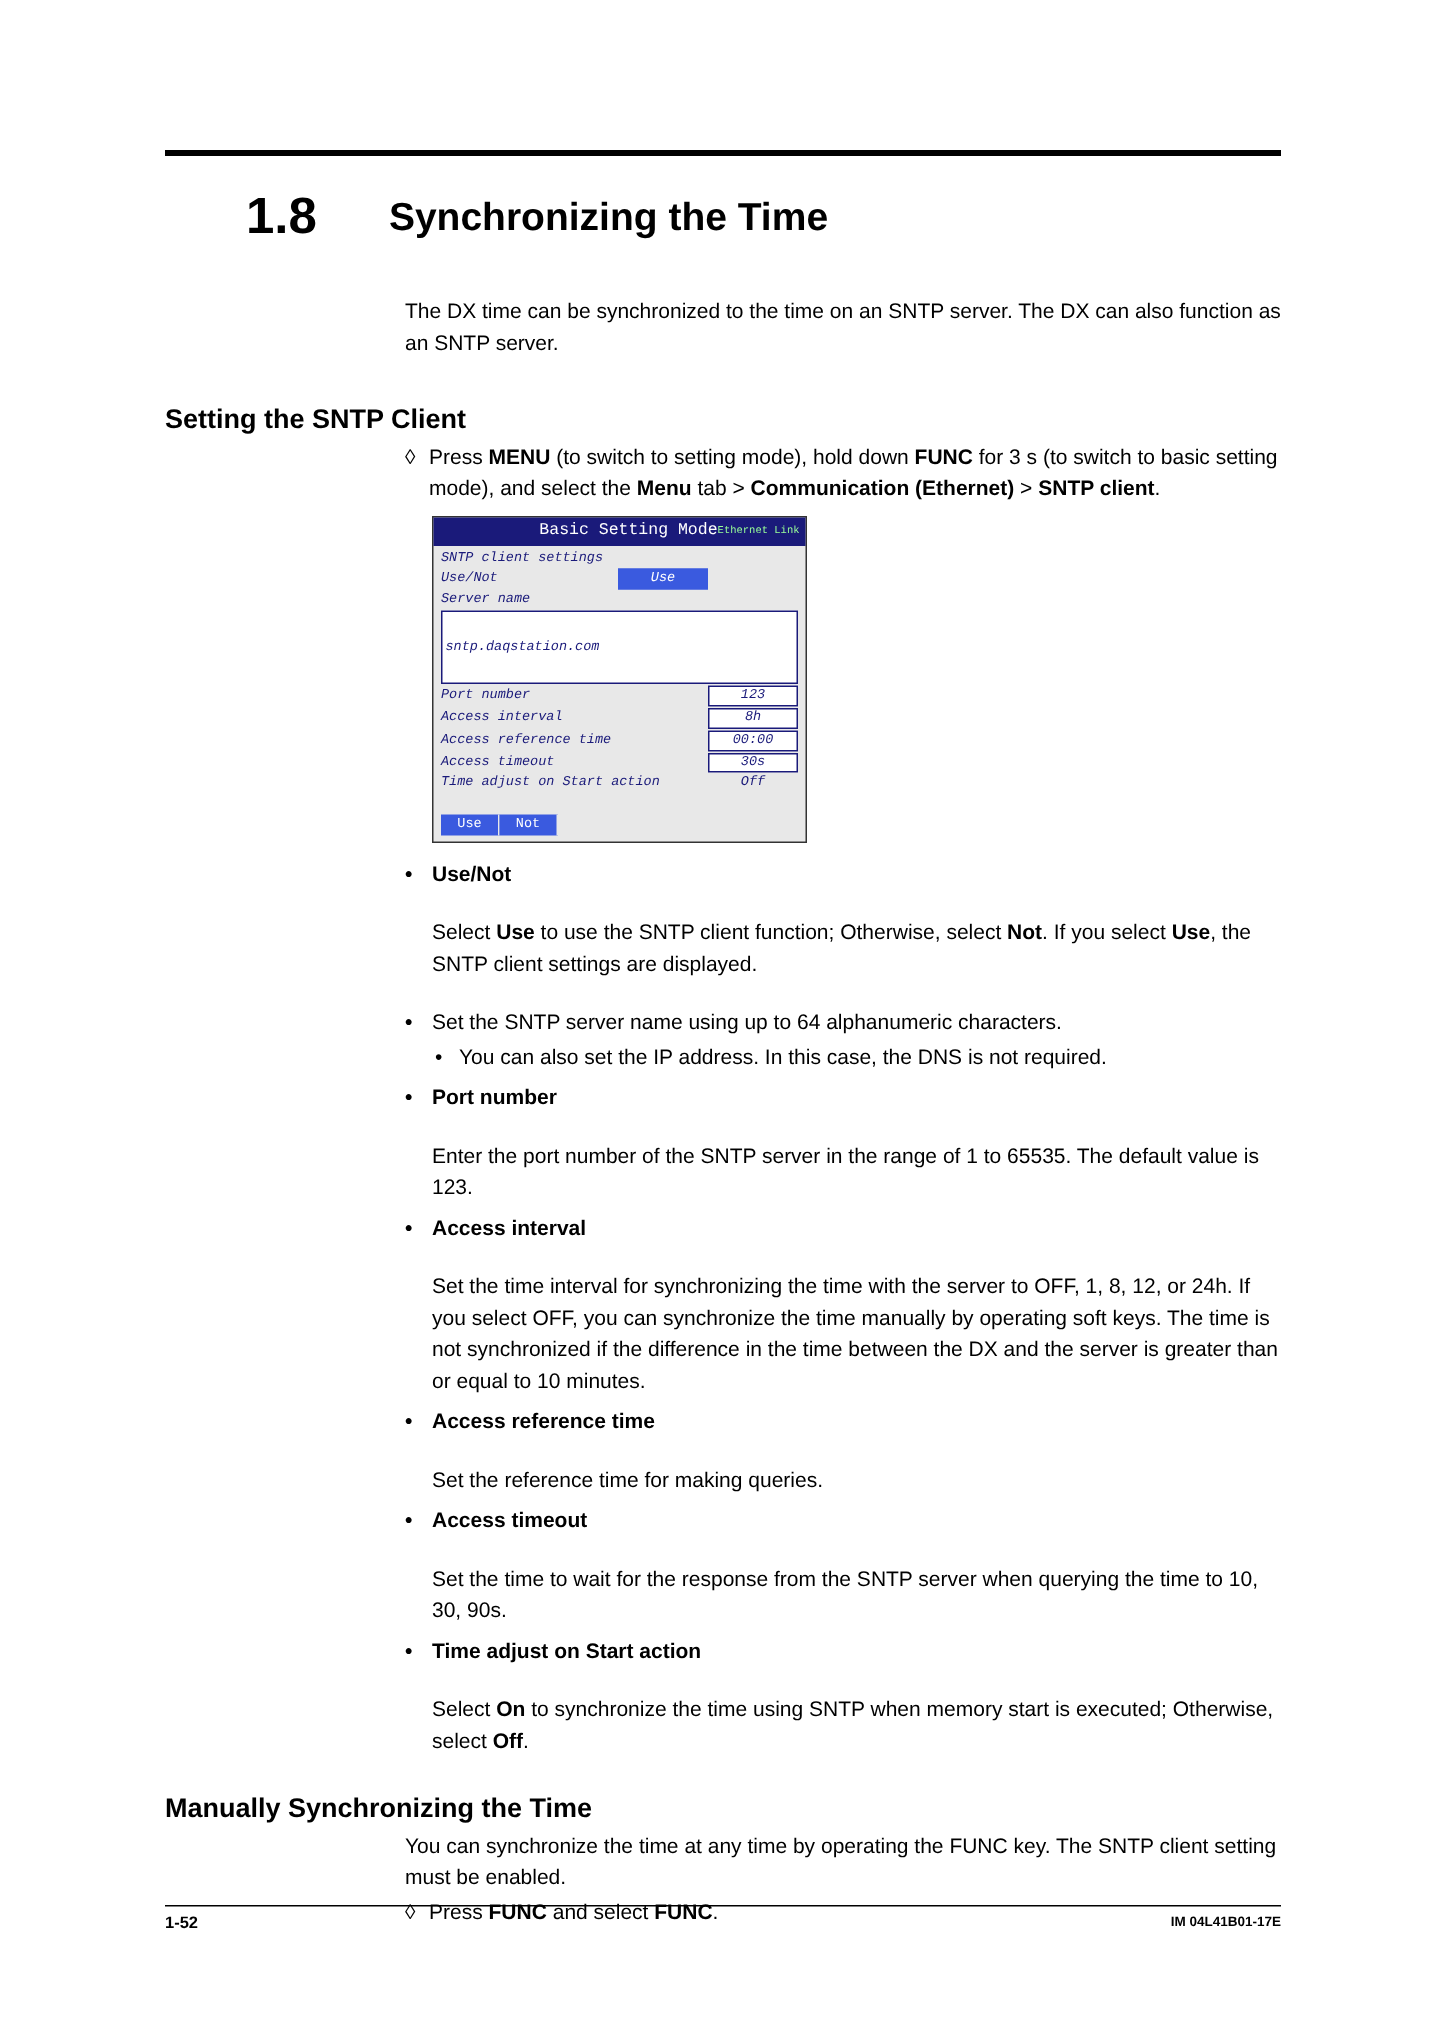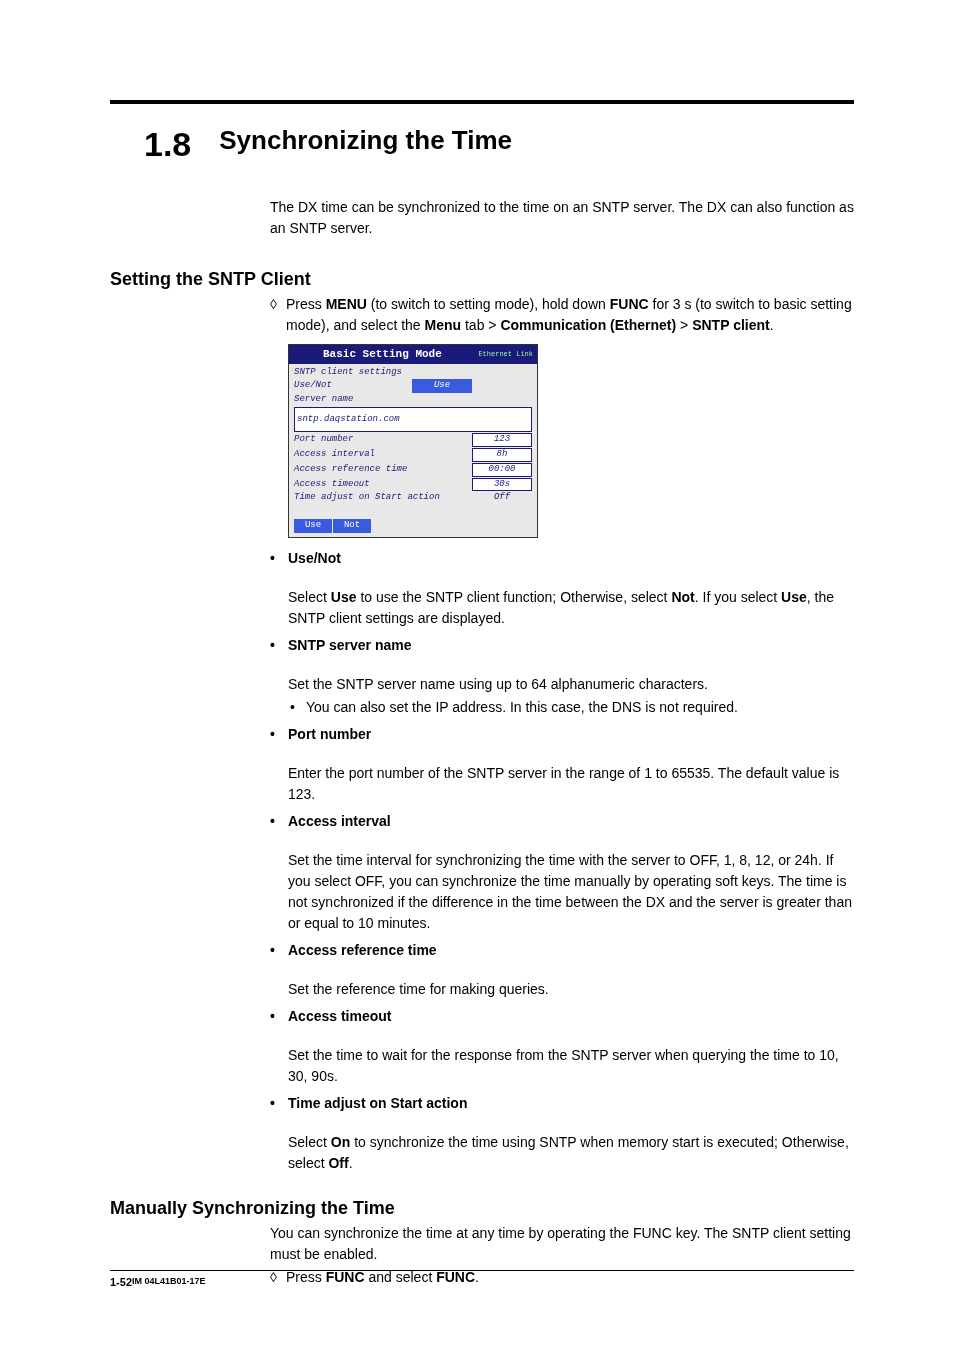--- a/index.html
+++ b/index.html
@@ -19,21 +19,22 @@
     width: 100%;
     height: 100%;
     position: relative;
   }
   .top-rule {
     border-top: 4px solid #000;
     margin-bottom: 22px;
   }
   .title-row {
     display: flex;
-    align-items: flex-start;
+    align-items: center;
+    gap: 20px;
   }
   .title-bar {
     width: 14px;
     background: #000;
     margin-right: 20px;
   }
   .section-number {
     font-size: 34px;
     font-weight: bold;
     margin-right: 28px;
@@ -122,22 +123,22 @@
   .shot-title {
     background: #1a1a7a;
     color: #fff;
     padding: 2px 4px;
     display: flex;
     justify-content: space-between;
     align-items: center;
   }
   .shot-title .t-main {
     flex: 1;
-    text-align: left;
-    font-weight: bold;
+    text-align: right;
+    font-weight: normal;
     font-size: 11px;
   }
   .shot-title .eth {
     font-size: 7px;
     color: #9f9;
     line-height: 1;
   }
   .shot-body {
     padding: 3px 5px 14px 5px;
     color: #1a1a7a;
@@ -159,21 +160,21 @@
     box-sizing: border-box;
   }
   .shot-row .val.sel {
     background: #3a5adf;
     color: #fff;
     border-color:#3a5adf;
   }
   .shot-input {
     border: 1px solid #1a1a7a;
     background: #fff;
-    padding: 6px 2px;
+    padding: 18px 2px;
     margin-top: 1px;
   }
   .shot-opts {
     display: flex;
     margin: 1px 5px 4px 5px;
     gap: 0;
   }
   .shot-opts span {
     background: #3a5adf;
     color: #fff;
@@ -183,20 +184,21 @@
     font-size: 9px;
     border-right: 1px solid #e8e8e8;
   }
 
   .footer {
     position: absolute;
     bottom: 62px;
     left: 110px;
     right: 100px;
     display: flex;
+    justify-content: space-between;
     font-size: 11px;
     border-top: 1px solid #000;
     padding-top: 5px;
   }
   .footer .pn { font-weight: bold; }
   .footer .doc { font-weight: bold; font-size: 9px; }
 </style>
 </head>
 <body>
 
@@ -265,21 +267,20 @@
     </div>
 
     <ul class="opts">
       <li>
         <div class="opt-title">Use/Not</div>
         <div class="opt-body">
           <span>Select </span><b>Use</b><span> to use the SNTP client function; Otherwise, select </span><b>Not</b><span>.  If you select </span><b>Use</b><span>, the SNTP client settings are displayed.</span>
         </div>
       </li>
       <li>
-        <div class="opt-title">SNTP server name</div>
         <div class="opt-body">Set the SNTP server name using up to 64 alphanumeric characters.</div>
         <ul class="inner">
           <li>You can also set the IP address.  In this case, the DNS is not required.</li>
         </ul>
       </li>
       <li>
         <div class="opt-title">Port number</div>
         <div class="opt-body">Enter the port number of the SNTP server in the range of 1 to 65535.  The default value is 123.</div>
       </li>
       <li>

